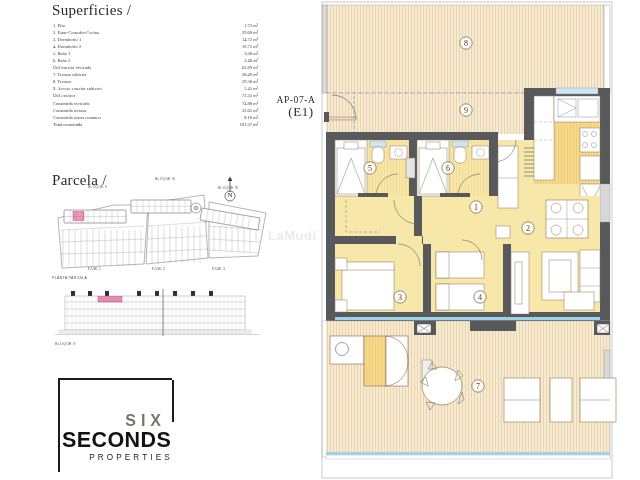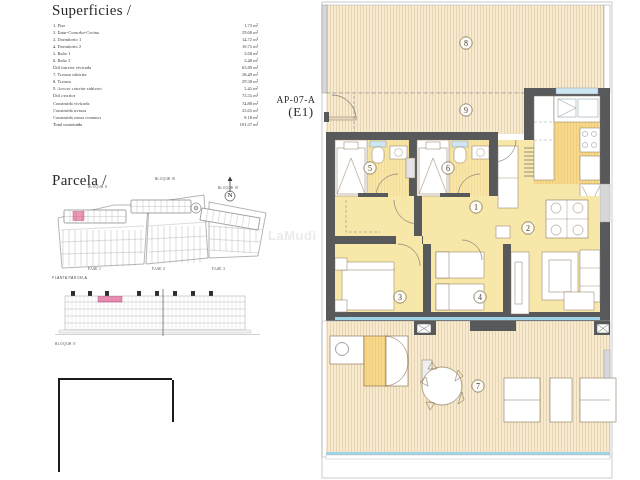--- a/index.html
+++ b/index.html
@@ -298,20 +298,25 @@
         <line x1="0" y1="50.5" x2="205" y2="50.5" stroke="#8a8a8a" stroke-width="0.4"></line>
 
         <line x1="108" y1="5" x2="108" y2="52" stroke="#3a3a3a" stroke-width="0.6"></line>
       </svg>
     </div>
 
     <div class="elev-caption">BLOQUE II</div>
 
     <div class="logo-box">
       <div class="logo-frame"></div>
+    </div>
+    <div class="logo-text">
+      <div class="logo-six">SIX</div>
+      <div class="logo-seconds">SECONDS</div>
+      <div class="logo-props">PROPERTIES</div>
     </div>
   </div>
 
   <div class="apt-code">
     <div class="l1">AP-07-A</div>
     <div class="l2">(E1)</div>
   </div>
 
   <div class="watermark">LaMudi</div>
 

